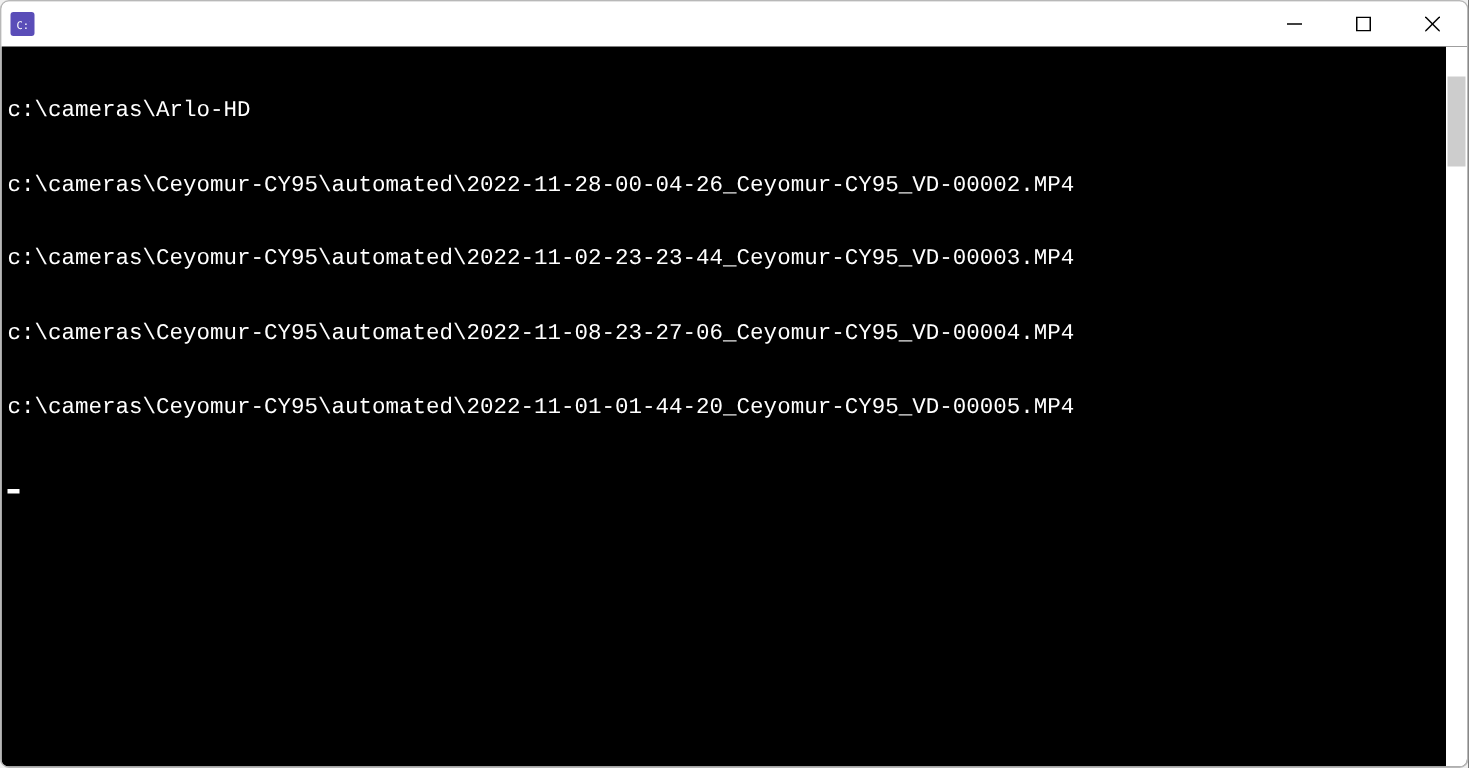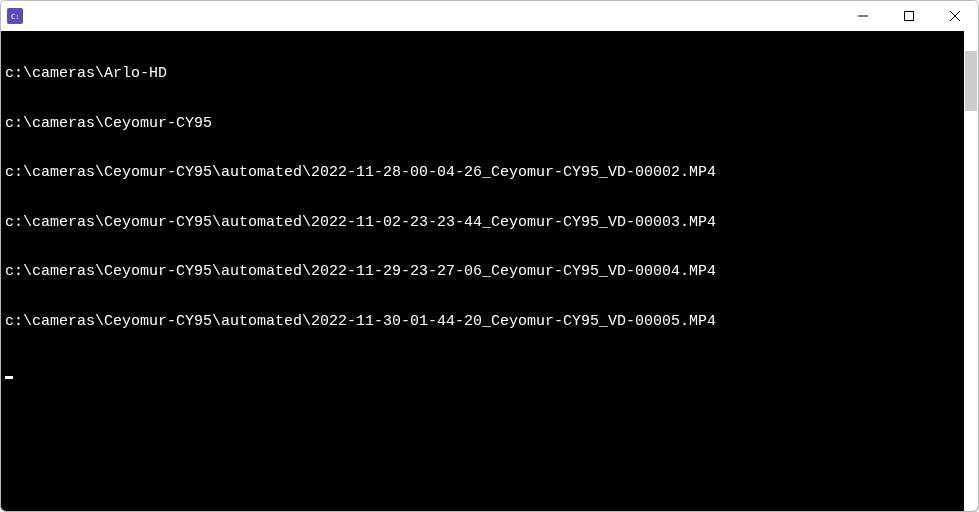--- a/index.html
+++ b/index.html
@@ -145,24 +145,23 @@
         <svg viewBox="0 0 10 10">
           <line x1="0" y1="0" x2="10" y2="10" stroke="#000" stroke-width="1"></line>
           <line x1="10" y1="0" x2="0" y2="10" stroke="#000" stroke-width="1"></line>
         </svg>
       </button>
     </div>
   </div>
   <div class="terminal-area">
     <div class="terminal-content">
       <span class="terminal-line">c:\cameras\Arlo-HD</span>
-      <span class="terminal-line">c:\cameras\Ceyomur-CY95</span>
       <span class="terminal-line">c:\cameras\Ceyomur-CY95\automated\2022-11-28-00-04-26_Ceyomur-CY95_VD-00002.MP4</span>
       <span class="terminal-line">c:\cameras\Ceyomur-CY95\automated\2022-11-02-23-23-44_Ceyomur-CY95_VD-00003.MP4</span>
-      <span class="terminal-line">c:\cameras\Ceyomur-CY95\automated\2022-11-29-23-27-06_Ceyomur-CY95_VD-00004.MP4</span>
-      <span class="terminal-line">c:\cameras\Ceyomur-CY95\automated\2022-11-30-01-44-20_Ceyomur-CY95_VD-00005.MP4</span>
+      <span class="terminal-line">c:\cameras\Ceyomur-CY95\automated\2022-11-08-23-27-06_Ceyomur-CY95_VD-00004.MP4</span>
+      <span class="terminal-line">c:\cameras\Ceyomur-CY95\automated\2022-11-01-01-44-20_Ceyomur-CY95_VD-00005.MP4</span>
       <span class="terminal-line"><span class="cursor"></span></span>
     </div>
     <div class="scrollbar">
       <div class="scrollbar-thumb"></div>
     </div>
   </div>
 </div>
 
 </body></html>

